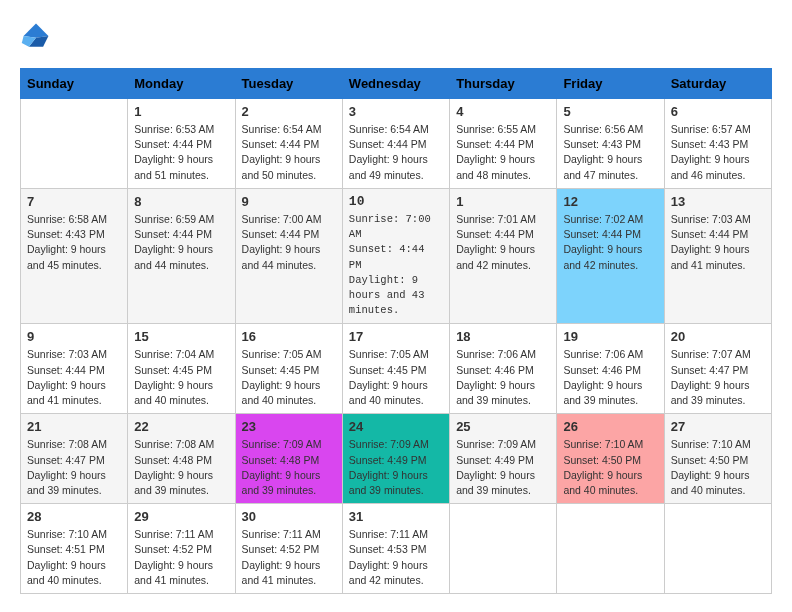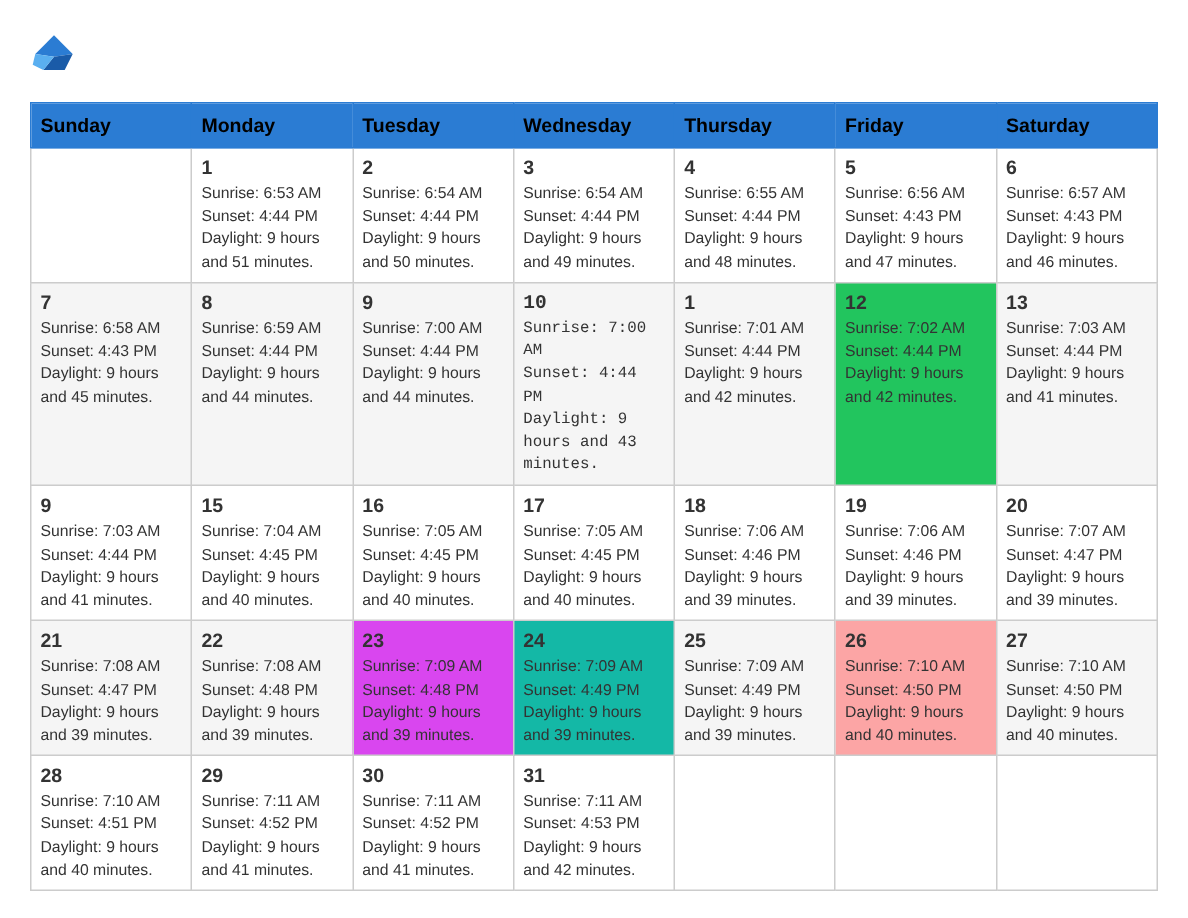--- a/index.html
+++ b/index.html
@@ -170,21 +170,21 @@
           <div class="day-info">Sunrise: 7:00 AM<br>Sunset: 4:44 PM<br>Daylight: 9 hours and 44 minutes.</div>
         </td>
         <td style="background-color: rgb(245, 245, 245); font-family: Liberation Mono, monospace;">
           <div class="day-number">10</div>
           <div class="day-info">Sunrise: 7:00 AM<br>Sunset: 4:44 PM<br>Daylight: 9 hours and 43 minutes.</div>
         </td>
         <td style="background-color: rgb(245, 245, 245);">
           <div class="day-number">1</div>
           <div class="day-info">Sunrise: 7:01 AM<br>Sunset: 4:44 PM<br>Daylight: 9 hours and 42 minutes.</div>
         </td>
-        <td style="background-color: #22c55e;">
+        <td style="background-color: #7dd3fc;">
           <div class="day-number">12</div>
           <div class="day-info">Sunrise: 7:02 AM<br>Sunset: 4:44 PM<br>Daylight: 9 hours and 42 minutes.</div>
         </td>
         <td style="background-color: rgb(245, 245, 245);">
           <div class="day-number">13</div>
           <div class="day-info">Sunrise: 7:03 AM<br>Sunset: 4:44 PM<br>Daylight: 9 hours and 41 minutes.</div>
         </td>
       </tr>
       <tr>
         <td>

